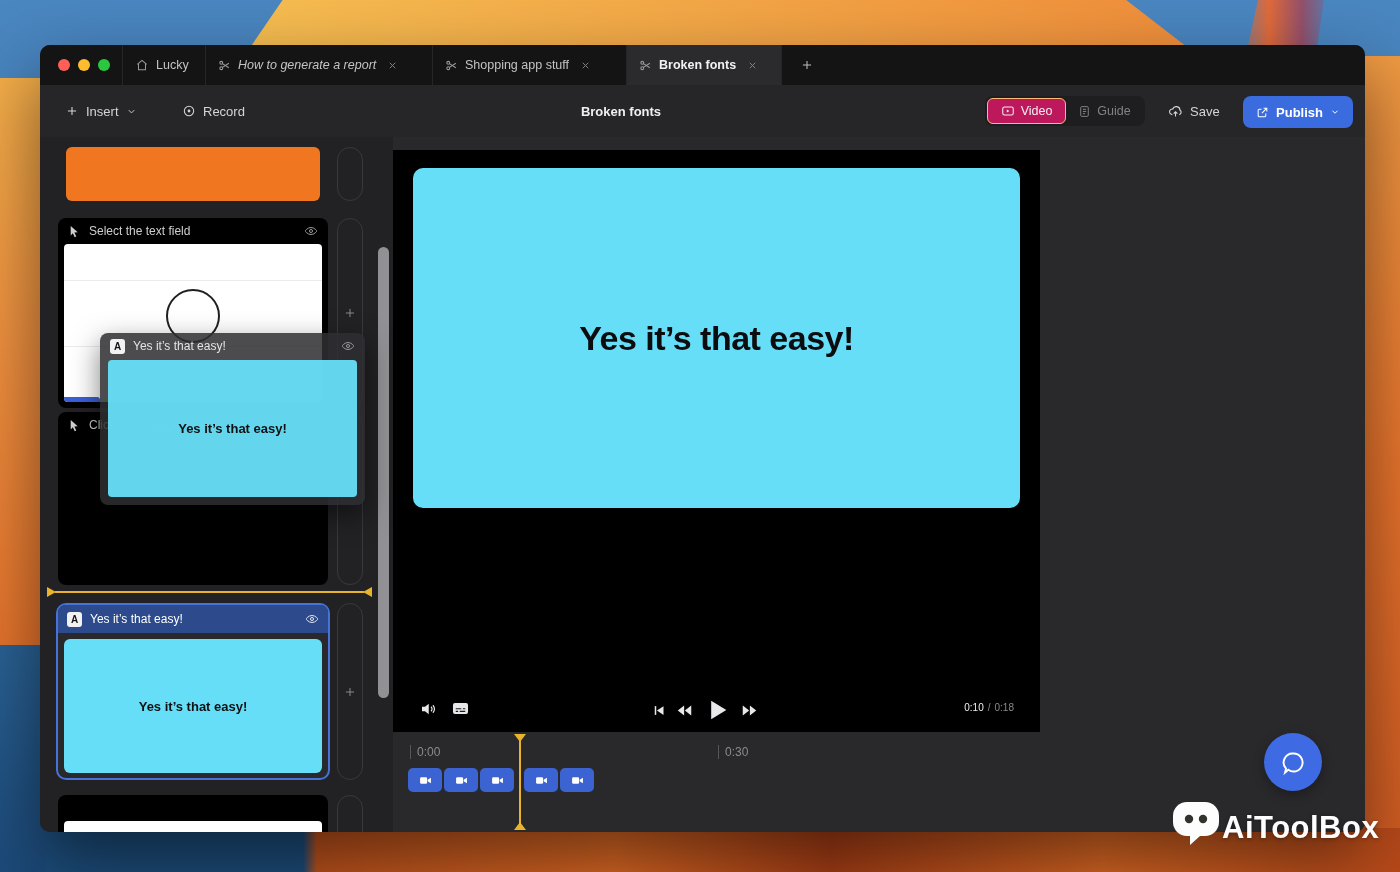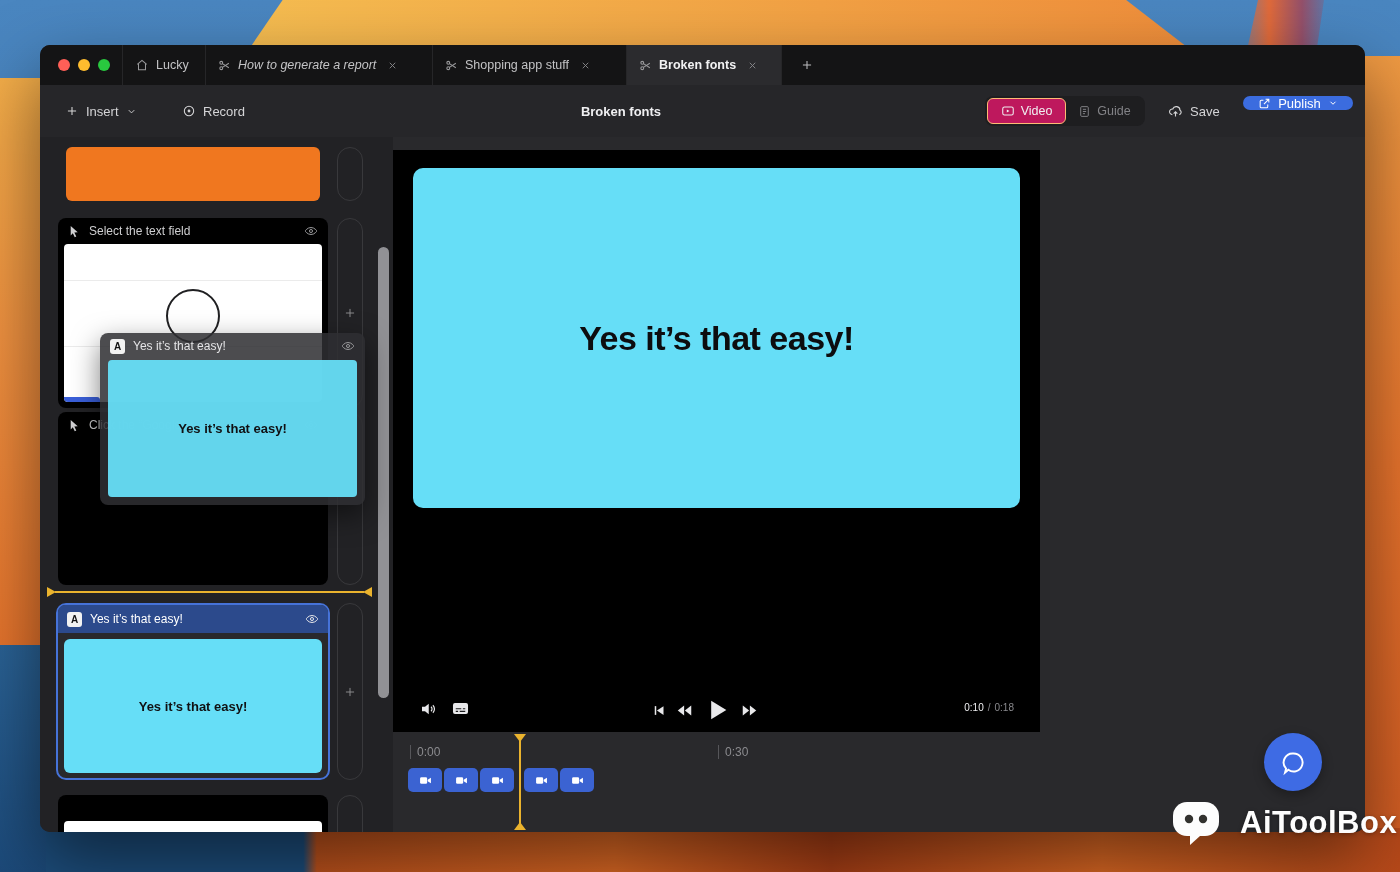--- a/index.html
+++ b/index.html
@@ -27,21 +27,21 @@
   svg{display:block;}
   
   .toolbar{position:absolute;left:0;top:40px;width:100%;height:52px;background:#262629;}
   .tbtn{position:absolute;display:flex;align-items:center;gap:7px;color:#d5d5d7;font-size:13px;height:52px;}
   .tb-title{position:absolute;left:581px;top:0;height:52px;transform:translateX(-50%);display:flex;align-items:center;color:#f0f0f2;font-size:13px;font-weight:700;}
   .segmented{position:absolute;left:945px;top:11px;width:160px;height:30px;background:#1e1e20;border-radius:8px;display:flex;padding:2px;}
   .seg{flex:1;display:flex;align-items:center;justify-content:center;gap:6px;font-size:12.5px;border-radius:6px;}
   .seg.on{background:#be185d;border:1px solid #fdba74;color:#f0f0f2;}
   .seg.off{color:#828286;}
   .save{position:absolute;left:1128px;top:0;height:52px;display:flex;align-items:center;gap:7px;color:#d5d5d7;font-size:13px;}
-  .publish{position:absolute;left:1203px;top:11px;width:110px;height:14px;background:#3b6cdf;border-radius:8px;display:flex;align-items:center;justify-content:center;gap:7px;color:#fff;font-size:13px;font-weight:400;}
+  .publish{position:absolute;left:1203px;top:11px;width:110px;height:32px;background:#3b6cdf;border-radius:8px;display:flex;align-items:center;justify-content:center;gap:7px;color:#fff;font-size:13px;font-weight:700;}
   
   .sidebar{position:absolute;left:0;top:92px;width:353px;height:695px;background:#222225;}
   .main{position:absolute;left:353px;top:92px;width:972px;height:695px;background:#29292c;}
   
   .card{position:absolute;background:#000000;border-radius:8px;}
   .chead{position:absolute;left:0;top:0;width:100%;height:26px;display:flex;align-items:center;gap:8px;padding:0 10px;color:#cfcfd1;font-size:12px;}
   .chead .lbl{flex:1;white-space:nowrap;overflow:hidden;}
   .eye{color:#9a9a9c;display:flex;}
   .thumb{position:absolute;background:#fff;border-radius:4px;overflow:hidden;}
   .ghost{position:absolute;left:297px;width:26px;border:1px solid #39393c;border-radius:13px;display:flex;align-items:center;justify-content:center;color:#8f8f92;}
@@ -68,21 +68,21 @@
   .dropline .bar{position:absolute;left:8px;right:8px;top:0;height:2px;background:#eab32e;}
   .dropline .lt{position:absolute;left:0;top:-4px;border-top:5px solid transparent;border-bottom:5px solid transparent;border-left:9px solid #eab32e;}
   .dropline .rt{position:absolute;right:0;top:-4px;border-top:5px solid transparent;border-bottom:5px solid transparent;border-right:9px solid #eab32e;}
   .dragcard{position:absolute;left:60px;top:288px;width:265px;height:172px;background:rgba(46,46,50,.86);border-radius:8px;z-index:5;box-shadow:0 10px 28px rgba(0,0,0,.5);}
   .scrollbar{position:absolute;left:338px;top:202px;width:11px;height:451px;background:#919195;border-radius:6px;z-index:3;}
   
   .sel-card{position:absolute;left:16px;top:558px;width:274px;height:177px;background:#29292c;border:2px solid #4673d9;border-radius:10px;}
   .sel-head{position:absolute;left:0;top:0;width:100%;height:28px;background:#2c4a8c;border-radius:7px 7px 0 0;display:flex;align-items:center;gap:8px;padding:0 9px;color:#fff;font-size:12px;font-weight:500;}
   
   .chat{position:absolute;left:1264px;top:733px;width:58px;height:58px;border-radius:50%;background:#3e6be4;display:flex;align-items:center;justify-content:center;z-index:6;box-shadow:0 4px 12px rgba(0,0,0,.3);}
-  .watermark{position:absolute;left:1170px;top:800px;display:flex;align-items:center;gap:18px;z-index:20;color:#fdfdfd;}
+  .watermark{position:absolute;left:1170px;top:800px;display:flex;align-items:flex-end;gap:0;z-index:20;color:#fdfdfd;}
   .watermark .brand{font-size:31px;font-weight:700;letter-spacing:.5px;text-shadow:0 1px 4px rgba(0,0,0,.35);}
   .gline{position:absolute;left:0;width:100%;height:1px;background:#ebebeb;}
 </style>
 </head>
 <body>
 
 <div class="stage">
   <div class="wp wp-top-wedge"></div>
   <div class="wp wp-top-stripe"></div>
   <div class="wp wp-left"></div>

